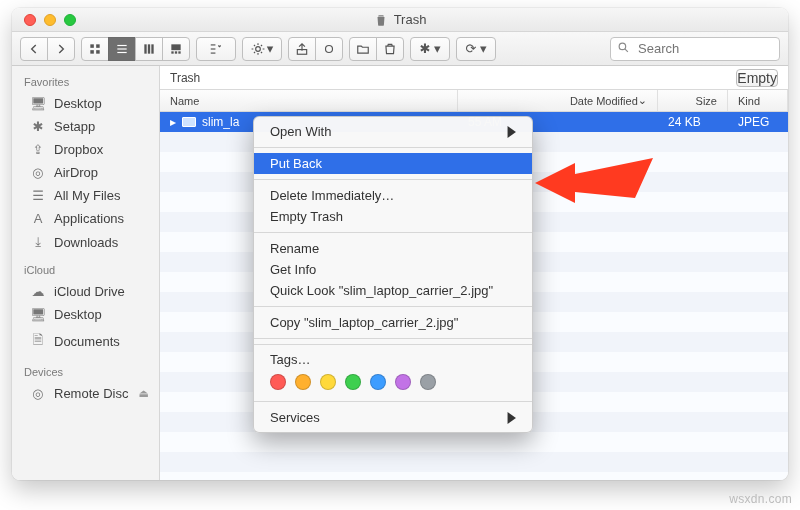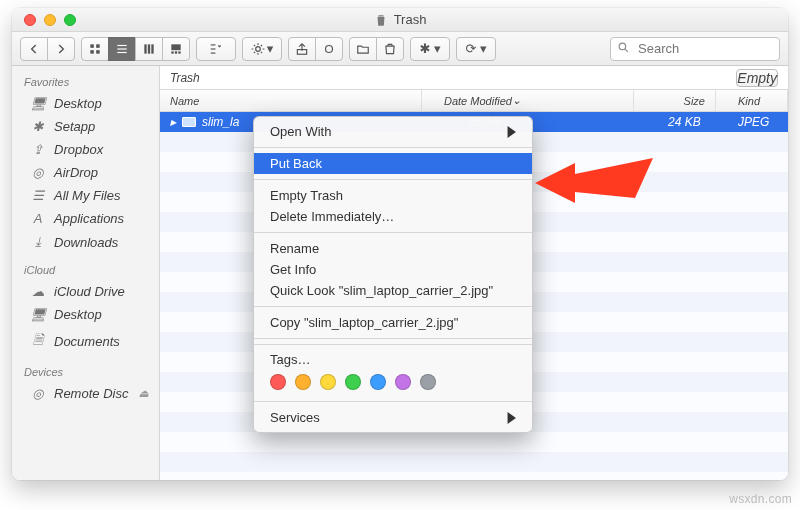--- a/index.html
+++ b/index.html
@@ -62,21 +62,21 @@
   .btn.active{background:#6f6f6f;color:#fff;border-color:#6a6a6a}
   .btn svg{width:14px;height:14px}
   .spacer{flex:1}
   .search {
     height:24px; width:170px; border:1px solid #c4c4c4; border-radius:4px;
     background:#fff; display:flex; align-items:center; padding:0 6px; color:#8b8b8b;
     gap:6px;
   }
   .search input{border:none; outline:none; flex:1; font-size:13px; background:transparent}
   
-  .body { flex:1; display:flex; min-height:0;font-style:italic; }
+  .body { flex:1; display:flex; min-height:0; }
   .sidebar {
     width:148px; background:#f3f3f3; border-right:1px solid #d6d6d6;
     overflow:hidden;
   }
   .side-head{ font-size:11px; color:#7a7a7a; padding:10px 12px 4px; }
   .side-item{
     display:flex; align-items:center; gap:8px;
     padding:4px 10px 4px 18px; color:#3f3f3f; font-size:13px;
     position:relative;
   }
@@ -92,25 +92,24 @@
   }
   .empty-btn{
     height:18px; padding:0 0; font-size:14px;
     border:1px solid #bbb; border-radius:4px; background:linear-gradient(#fdfdfd,#f0f0f0);
     display:flex; align-items:center;
   }
   .cols {
     height:22px; border-bottom:1px solid #d9d9d9;
     display:flex; align-items:center; font-size:11px; color:#444;
     background:linear-gradient(#fdfdfd,#f1f1f1);
-    gap:12px;
   }
   .cols > div{ padding:0 10px; border-right:1px solid #e0e0e0; display:flex; align-items:center; height:100%}
   .cols .name{flex:1}
-  .cols .date{width:200px; justify-content:flex-start}
+  .cols .date{width:200px; justify-content:flex-end}
   .cols .size{width:70px; justify-content:flex-end}
   .cols .kind{width:60px}
   .listing{ flex:1; position:relative; }
   .rowstripe{
     position:absolute; inset:0;
     background: repeating-linear-gradient(#fafcff 0 20px, #f1f4fa 20px 40px);
   }
   .filerow{
     position:absolute; left:0; right:0; top:0; height:20px;
     background:#2f6fe8; color:#fff;
@@ -359,24 +358,24 @@
   <div class="mi">
       <span>Open With</span>
       <span class="sub">▶</span>
     </div>
   <div class="sep"></div>
   <div class="mi sel">
       <span>Put Back</span>
     </div>
   <div class="sep"></div>
   <div class="mi">
+      <span>Delete Immediately…</span>
+    </div>
+  <div class="mi">
       <span>Empty Trash</span>
-    </div>
-  <div class="mi">
-      <span>Delete Immediately…</span>
     </div>
   <div class="sep"></div>
   <div class="mi">
       <span>Rename</span>
     </div>
   <div class="mi">
       <span>Get Info</span>
     </div>
   <div class="mi">
       <span>Quick Look "slim_laptop_carrier_2.jpg"</span>

